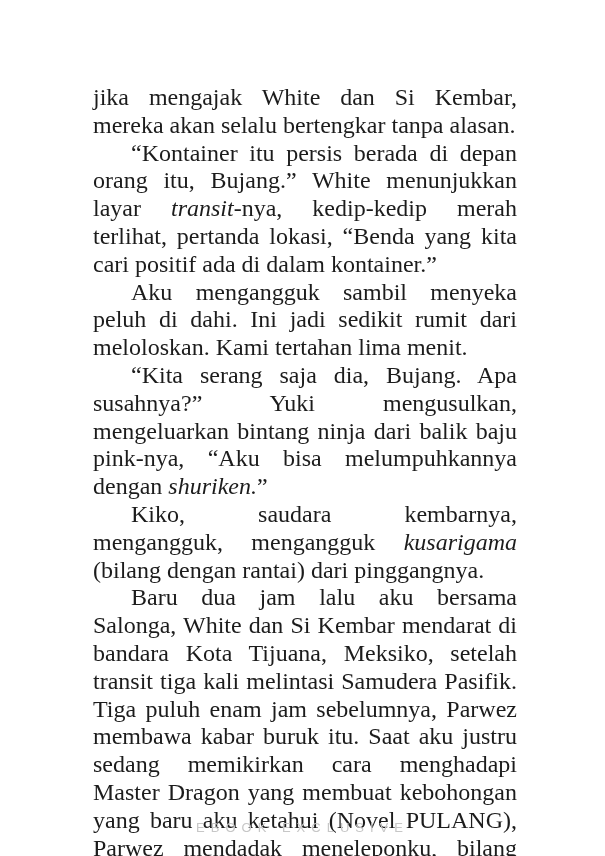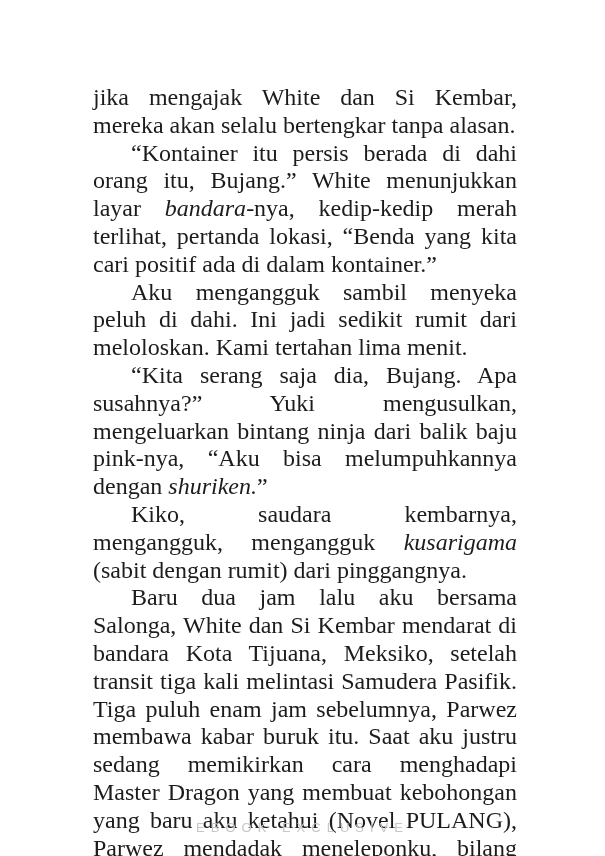--- a/index.html
+++ b/index.html
@@ -51,22 +51,22 @@
     color: #c7c7c7;
     font-weight: 400;
   }
 </style>
 </head>
 <body style="background: rgb(255, 255, 255);">
 
 <div class="page">
   <main class="text-block" id="text-block" style="color: rgb(28, 28, 28);">
       <p><span>jika mengajak White dan Si Kembar, mereka akan selalu bertengkar tanpa alasan.</span></p>
-      <p class="indent"><span>“Kontainer itu persis berada di dahi orang itu, Bujang.” White menunjukkan layar </span><em>bandara</em><span>-nya, kedip-kedip merah terlihat, pertanda lokasi, “Benda yang kita cari positif ada di dalam kontainer.”</span></p>
+      <p class="indent"><span>“Kontainer itu persis berada di depan orang itu, Bujang.” White menunjukkan layar </span><em>transit</em><span>-nya, kedip-kedip merah terlihat, pertanda lokasi, “Benda yang kita cari positif ada di dalam kontainer.”</span></p>
       <p class="indent"><span>Aku mengangguk sambil menyeka peluh di dahi. Ini jadi sedikit rumit dari meloloskan. Kami tertahan lima menit.</span></p>
       <p class="indent"><span>“Kita serang saja dia, Bujang. Apa susahnya?” Yuki mengusulkan, mengeluarkan bintang ninja dari balik baju pink-nya, “Aku bisa melumpuhkannya dengan </span><em>shuriken.</em><span>”</span></p>
-      <p class="indent"><span>Kiko, saudara kembarnya, mengangguk, mengangguk </span><em>kusarigama</em><span> (sabit dengan rumit) dari pinggangnya.</span></p>
+      <p class="indent"><span>Kiko, saudara kembarnya, mengangguk, mengangguk </span><em>kusarigama</em><span> (bilang dengan rantai) dari pinggangnya.</span></p>
       <p class="indent"><span>Baru dua jam lalu aku bersama Salonga, White dan Si Kembar mendarat di bandara Kota Tijuana, Meksiko, setelah transit tiga kali melintasi Samudera Pasifik. Tiga puluh enam jam sebelumnya, Parwez membawa kabar buruk itu. Saat aku justru sedang memikirkan cara menghadapi Master Dragon yang membuat kebohongan yang baru aku ketahui (Novel PULANG), Parwez mendadak meneleponku, bilang salah satu riset teknologi yang didanai oleh Keluarga Tong telah dicuri oleh</span></p>
     </main>
   <footer class="footer" style="color: rgb(199, 199, 199);">
     <span>EBOOK EXCLUSIVE</span>
   </footer>
 </div>
 
 </body></html>

